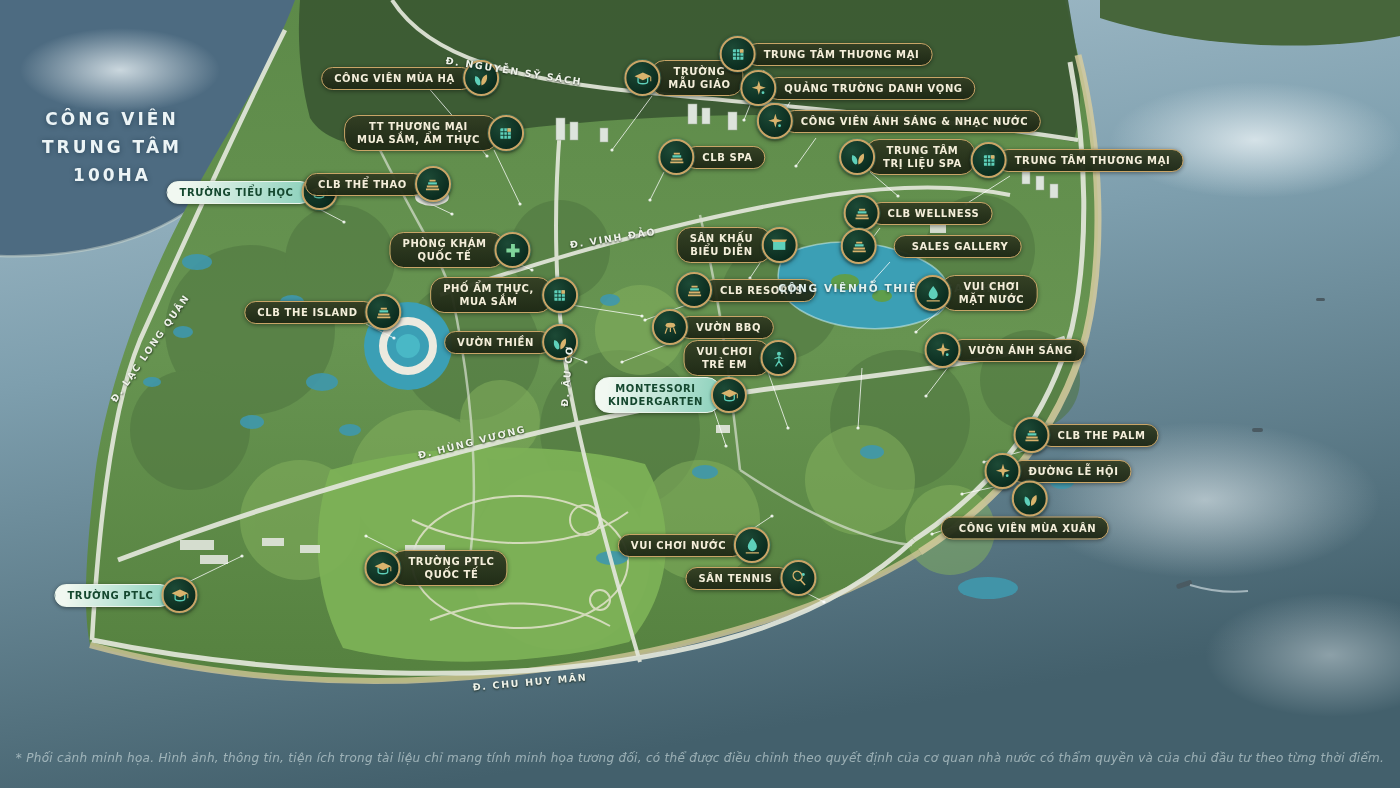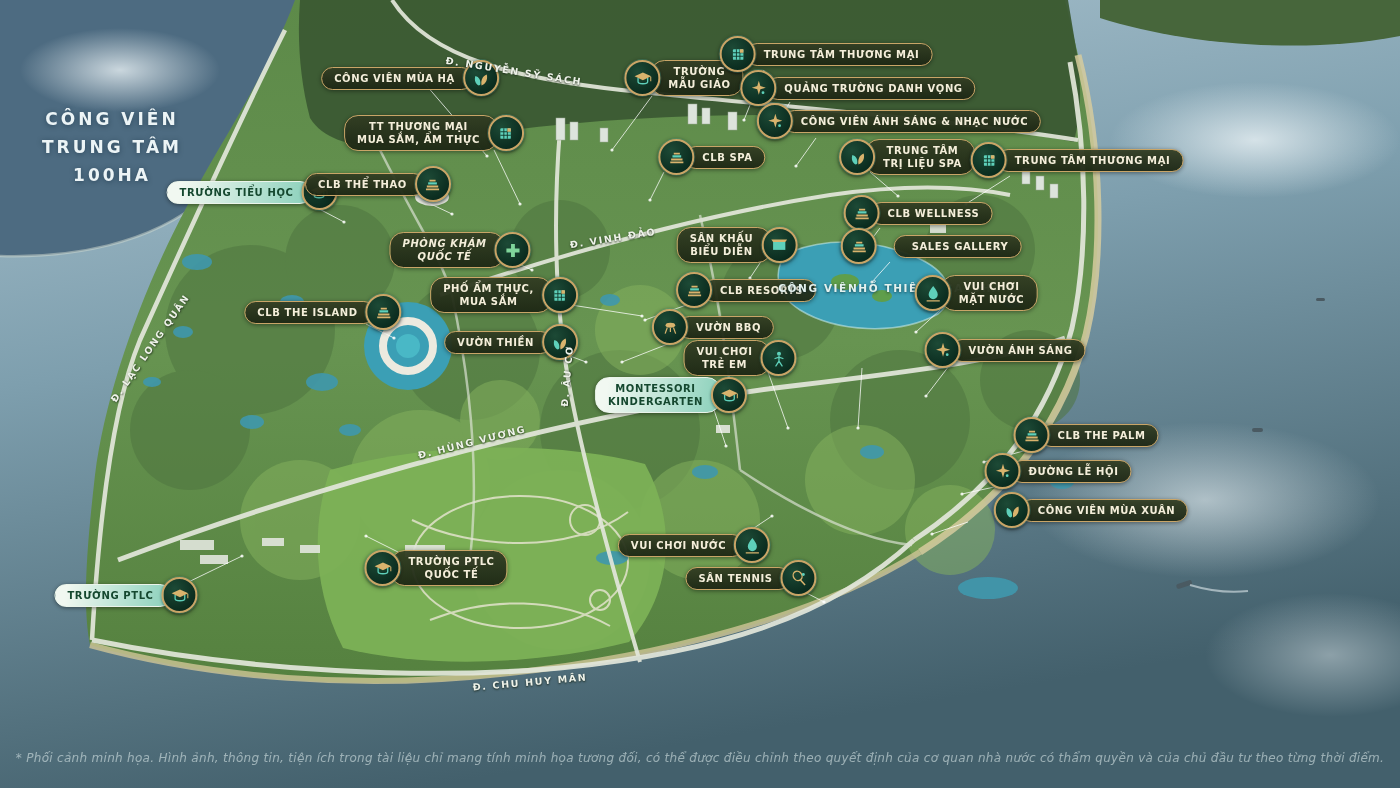--- a/index.html
+++ b/index.html
@@ -393,21 +393,21 @@
         <div class="icon-circle">
           <svg viewBox="0 0 24 24" width="21" height="21" aria-hidden="true">
             <path d="M4.5 18.5h15v-2h-15z M5.5 15.5h13V13h-13z M8.5 8.5h7v-2h-7z" fill="#d9b36d"></path>
             <path d="M7 12h10V9.5H7z" fill="#5ed0ba"></path>
           </svg>
         </div>
         <div class="pill">
           <span class="l">CLB WELLNESS</span>
         </div>
       </div>
-      <div class="label dark icon-right" style="left: 460px; top: 250px; font-style: italic;">
+      <div class="label dark icon-right" style="left: 460px; top: 250px;">
         <div class="pill">
           <span class="l">PHÒNG KHÁM</span>
           <span class="l">QUỐC TẾ</span>
         </div>
         <div class="icon-circle">
           <svg viewBox="0 0 24 24" width="21" height="21" aria-hidden="true">
             <path d="M9.8 4.5h4.4v5.3h5.3v4.4h-5.3v5.3H9.8v-5.3H4.5V9.8h5.3z" fill="#7fd49a"></path>
           </svg>
         </div>
       </div>
@@ -557,21 +557,21 @@
         <div class="icon-circle">
           <svg viewBox="0 0 24 24" width="21" height="21" aria-hidden="true">
             <path d="M12 3l1.8 6.2L20 11l-6.2 1.8L12 19l-1.8-6.2L4 11l6.2-1.8z" fill="#d9b36d"></path>
             <circle cx="16.8" cy="16.8" r="1.6" fill="#5ed0ba"></circle>
           </svg>
         </div>
         <div class="pill">
           <span class="l">ĐƯỜNG LỄ HỘI</span>
         </div>
       </div>
-      <div class="label dark icon-left" style="left: 1091px; top: 510px;">
+      <div class="label dark icon-left" style="left: 1030px; top: 510px; flex-direction: column;">
         <div class="icon-circle">
           <svg viewBox="0 0 24 24" width="21" height="21" aria-hidden="true">
             <path d="M10 20C6 18 4.5 14 6 9c4 1 6.5 5 5.5 10z" fill="#5ed0ba"></path>
             <path d="M13 20c-1-6 1-10.5 6-12.5 1.5 6-1.5 11-6 12.5z" fill="#d9b36d"></path>
           </svg>
         </div>
         <div class="pill">
           <span class="l">CÔNG VIÊN MÙA XUÂN</span>
         </div>
       </div>

